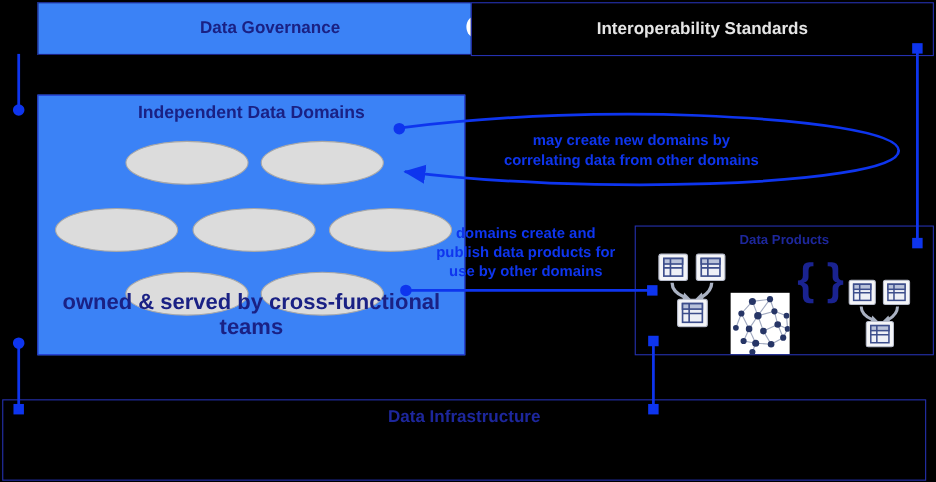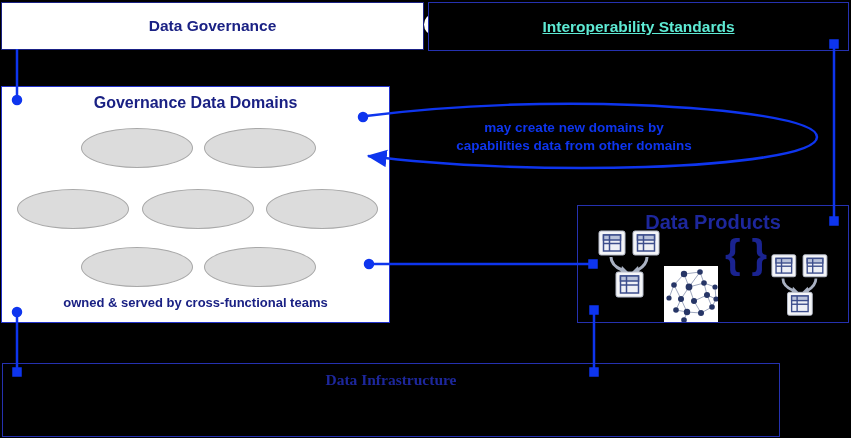--- a/index.html
+++ b/index.html
@@ -1,21 +1,21 @@
 <!DOCTYPE html>
 <html><head>
 <meta charset="utf-8">
 <style>
   html,body{margin:0;padding:0;background:#000;}
   #canvas{
     position:relative;width:851px;height:438px;background:#000;overflow:hidden;
     font-family:"Liberation Sans","DejaVu Sans",sans-serif;font-weight:bold;
   }
   .box{position:absolute;box-sizing:border-box;}
-  .box-white{background:#ffffff;border:1px solid #1a2184;}
+  .box-white{background:#3b82f6;border:1px solid #1a2184;margin-left:33px;}
   .box-black{background:#000000;border:1px solid #2531b0;}
   .title-navy{color:#1a2184;}
   .title-navy-dk{color:#1d279c;}
   .accent-text{color:#0e35ee;}
   .ctr{text-align:center;}
   .domain-ellipse{
     position:absolute;width:110px;height:38px;border-radius:50%;
     background:#dcdcdc;border:1px solid #a8a8a8;
   }
   .annotation{position:absolute;font-size:13.5px;line-height:17.5px;text-align:center;}
@@ -27,39 +27,39 @@
 
 <div id="canvas">
 
   <div class="box box-white" style="left:1px;top:2px;width:423px;height:48px;">
     <div class="title-navy ctr" style="line-height:46px;font-size:15.5px;">Data Governance</div>
   </div>
 
   <div style="position:absolute;left:424px;top:14px;width:19px;height:21px;background:#ffffff;border-radius:50%;"></div>
 
   <div class="box box-black" style="left:428px;top:2px;width:421px;height:49px;">
-    <div class="title-navy-dk ctr" style="line-height:47px;font-size:15.5px;color:#5eead4;text-decoration:underline;">Interoperability Standards</div>
+    <div class="title-navy-dk ctr" style="line-height:47px;font-size:15.5px;color:#e5e5e5;">Interoperability Standards</div>
   </div>
 
   <div class="box box-white" style="left:1px;top:86px;width:389px;height:237px;border-color:#2333cc;">
-    <div class="title-navy ctr" style="position:absolute;left:0;right:0;top:7px;font-size:16px;">Governance Data Domains</div>
+    <div class="title-navy ctr" style="position:absolute;left:0;right:0;top:7px;font-size:16px;">Independent Data Domains</div>
 
     <div class="domain-ellipse" style="left:79px;top:41px;"></div>
     <div class="domain-ellipse" style="left:202px;top:41px;"></div>
     <div class="domain-ellipse" style="left:15px;top:102px;"></div>
     <div class="domain-ellipse" style="left:140px;top:102px;"></div>
     <div class="domain-ellipse" style="left:264px;top:102px;"></div>
     <div class="domain-ellipse" style="left:79px;top:160px;"></div>
     <div class="domain-ellipse" style="left:202px;top:160px;"></div>
 
-    <div class="title-navy ctr" style="position:absolute;left:0;right:0;bottom:12px;font-size:13px;">owned &amp; served by cross-functional teams</div>
+    <div class="title-navy ctr" style="position:absolute;left:0;right:0;bottom:12px;font-size:20px;">owned &amp; served by cross-functional teams</div>
   </div>
 
   <div class="box box-black" style="left:577px;top:205px;width:272px;height:118px;">
-    <div class="title-navy-dk ctr" style="position:absolute;left:0;right:0;top:5px;font-size:20px;">Data Products</div>
+    <div class="title-navy-dk ctr" style="position:absolute;left:0;right:0;top:5px;font-size:12px;">Data Products</div>
 
     <svg style="position:absolute;left:20px;top:24px;" width="72" height="68" viewBox="0 0 72 68">
       <g>
         <rect x="1" y="1" width="26" height="24" rx="2" fill="#f4f5f8" stroke="#b7bccb"></rect>
         <rect x="5.5" y="5" width="17" height="16" fill="#eef0f6" stroke="#3d4e8c" stroke-width="1.5"></rect>
         <rect x="5.5" y="5" width="17" height="5" fill="#b9c2da" stroke="#3d4e8c" stroke-width="1.5"></rect>
         <line x1="11.5" y1="5" x2="11.5" y2="21" stroke="#3d4e8c" stroke-width="1.5"></line>
         <line x1="5.5" y1="13.5" x2="22.5" y2="13.5" stroke="#3d4e8c" stroke-width="1.5"></line>
       </g>
       <g>
@@ -154,21 +154,21 @@
       <g>
         <rect x="18" y="42" width="27" height="25" rx="2" fill="#f4f5f8" stroke="#b7bccb"></rect>
         <rect x="22.5" y="46" width="18" height="17" fill="#eef0f6" stroke="#3d4e8c" stroke-width="1.5"></rect>
         <rect x="22.5" y="46" width="18" height="5" fill="#b9c2da" stroke="#3d4e8c" stroke-width="1.5"></rect>
         <line x1="28.5" y1="46" x2="28.5" y2="63" stroke="#3d4e8c" stroke-width="1.5"></line>
         <line x1="22.5" y1="55" x2="40.5" y2="55" stroke="#3d4e8c" stroke-width="1.5"></line>
       </g>
     </svg>
   </div>
 
-  <div class="box box-black" style="left:2px;top:363px;width:778px;height:74px;font-family:Liberation Serif, serif;">
+  <div class="box box-black" style="left:2px;top:363px;width:840px;height:74px;">
     <div class="title-navy-dk ctr" style="position:absolute;left:0;right:0;top:7px;font-size:15.5px;">Data Infrastructure</div>
   </div>
 
   <svg class="overlay" width="851" height="438" viewBox="0 0 851 438">
     <defs>
       <marker id="arrow" markerWidth="9" markerHeight="8" refX="7.5" refY="3.5" orient="auto">
         <path d="M0,0 L8,3.5 L0,7 Z" fill="#0e35ee"></path>
       </marker>
     </defs>
     <g stroke="#0e35ee" stroke-width="2.5" fill="#0e35ee">
@@ -204,18 +204,23 @@
       <g>
         <circle cx="17" cy="312" r="4"></circle>
         <line x1="17" y1="312" x2="17" y2="372"></line>
         <rect x="13.5" y="368.5" width="7" height="7"></rect>
       </g>
     </g>
   </svg>
 
   <div class="annotation accent-text ctr" style="left:444px;top:119px;width:260px;line-height:18px;">
     <div>may create new domains by</div>
-    <div>capabilities data from other domains</div>
-  </div>
-
+    <div>correlating data from other domains</div>
+  </div>
+
+  <div class="annotation accent-text ctr" style="left:368px;top:203px;width:220px;">
+    <div>domains create and</div>
+    <div>publish data products for</div>
+    <div>use by other domains</div>
+  </div>
 
 
 </div>
 
 </body></html>

